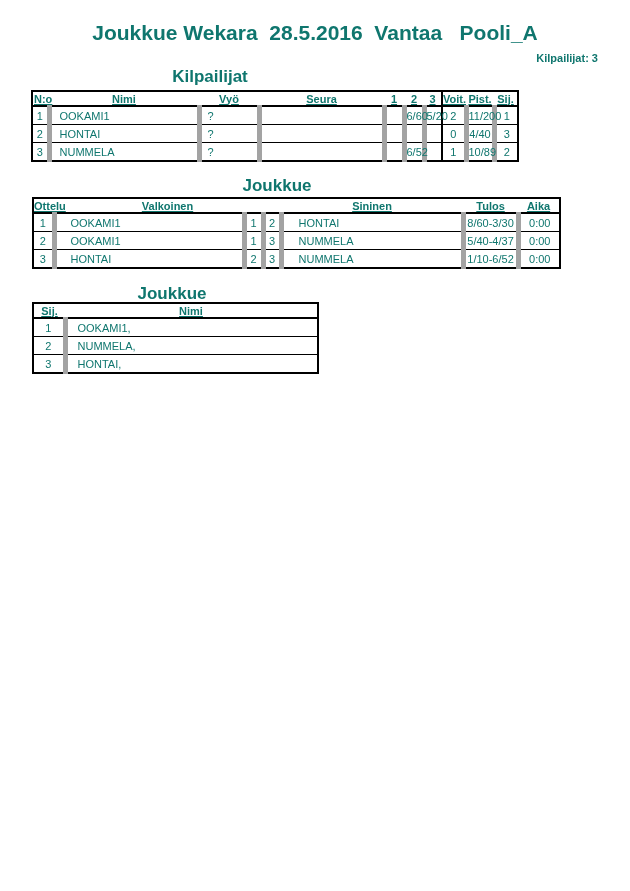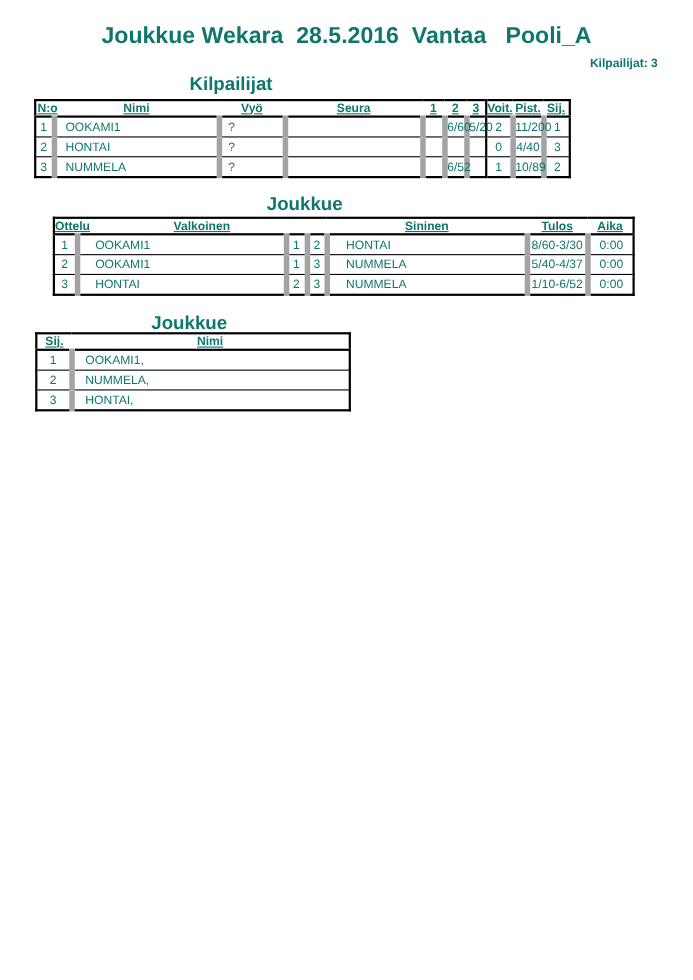--- a/index.html
+++ b/index.html
@@ -19,21 +19,21 @@
   }
   .h-kilpailijat { left:210px; top:67px; }
   .h-ottelut     { left:277px; top:176px; }
   .h-tulokset    { left:172px; top:284px; }
 
   table.tbl {
     position:absolute; border-collapse:collapse; table-layout:fixed;
     font-size:11px; border:2px solid #000; background:#fff;
   }
   .t-kilpailijat { left:31px; top:90px;  width:486px; }
-  .t-ottelut     { left:48px; top:197px; width:527px; }
+  .t-ottelut     { left:32px; top:197px; width:527px; }
   .t-tulokset    { left:32px; top:302px; width:285px; }
 
   table.tbl th {
     font-weight:bold; padding:0; height:13px; text-align:center;
     border:none; border-bottom:2px solid #000; white-space:nowrap; overflow:visible;
     vertical-align:middle;
     text-decoration:underline;
   }
   table.tbl td {
     padding:0; height:17px; text-align:center; vertical-align:middle;

